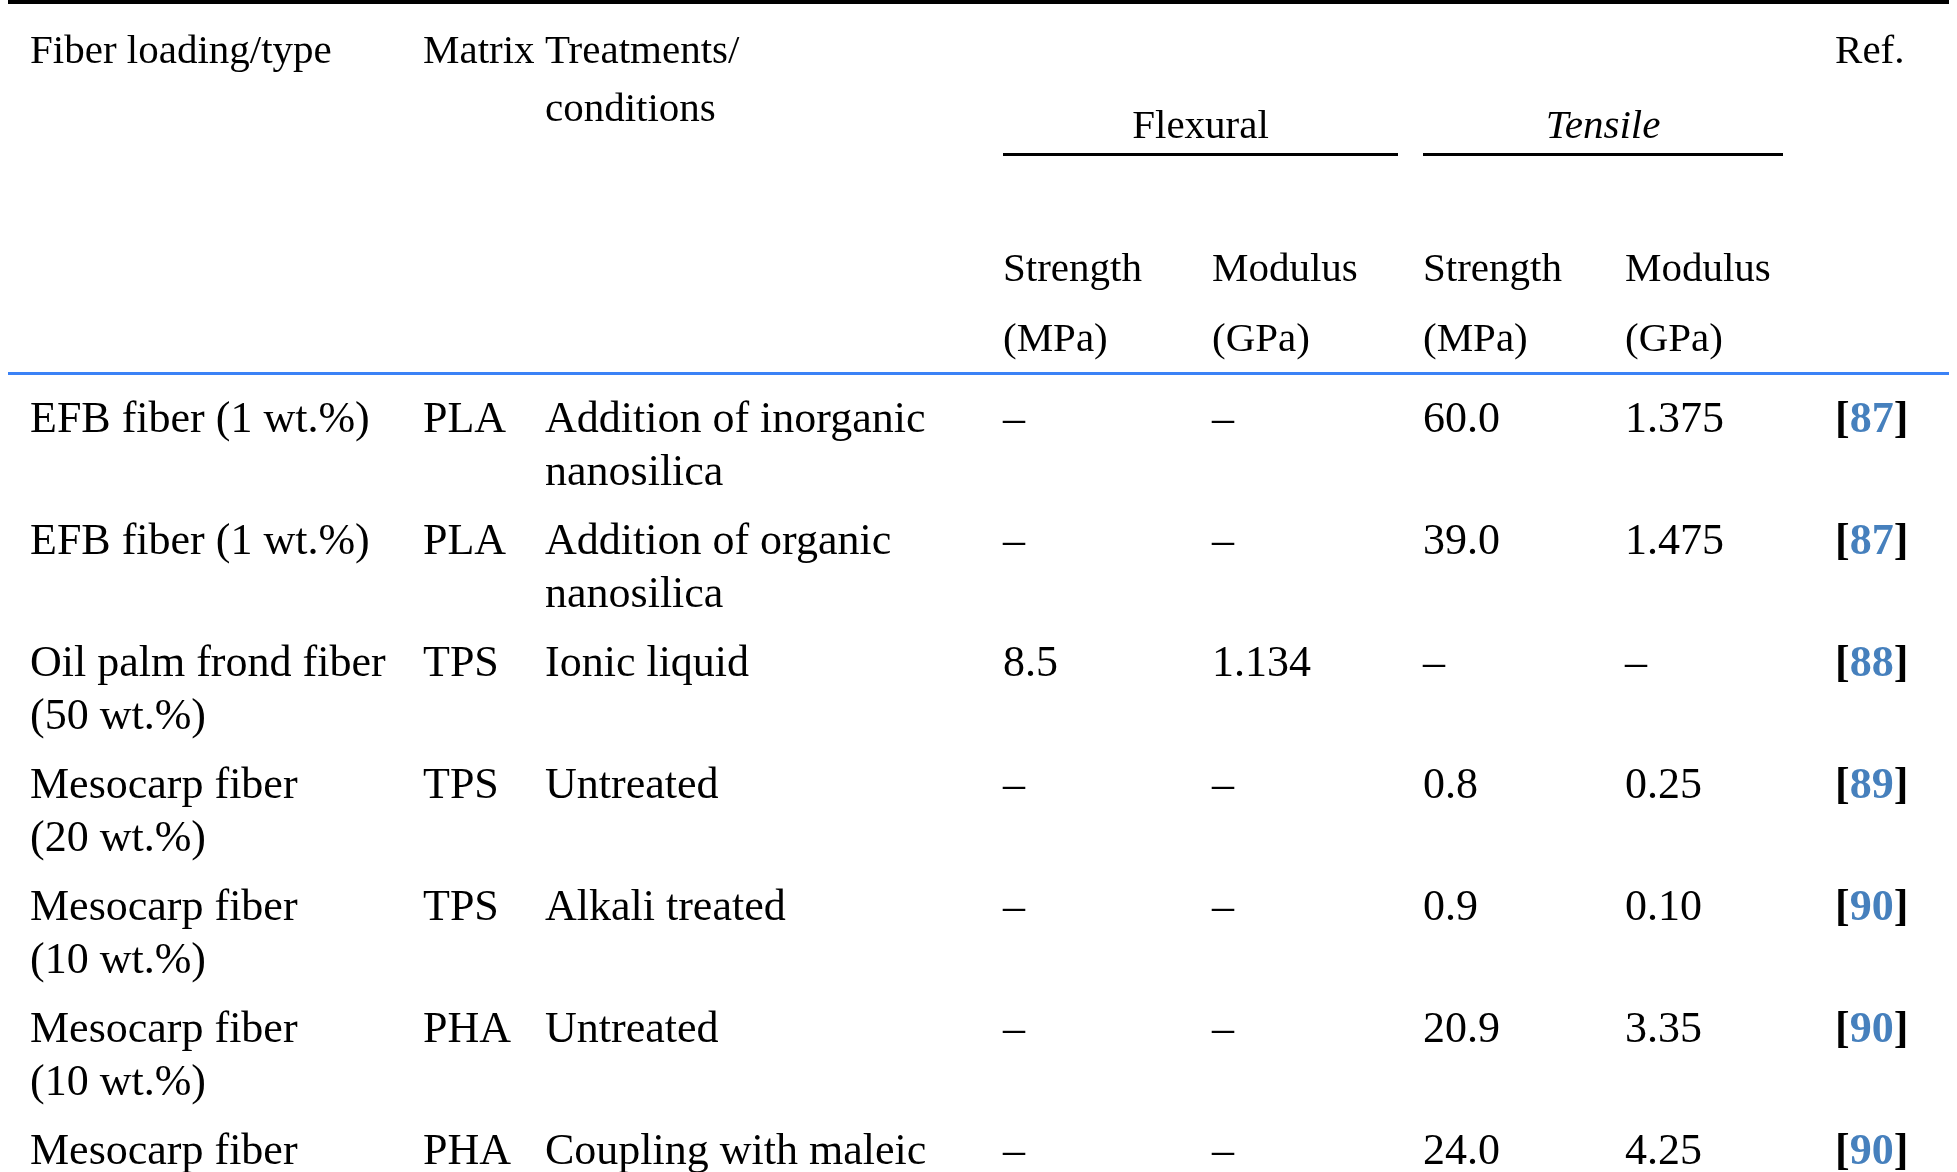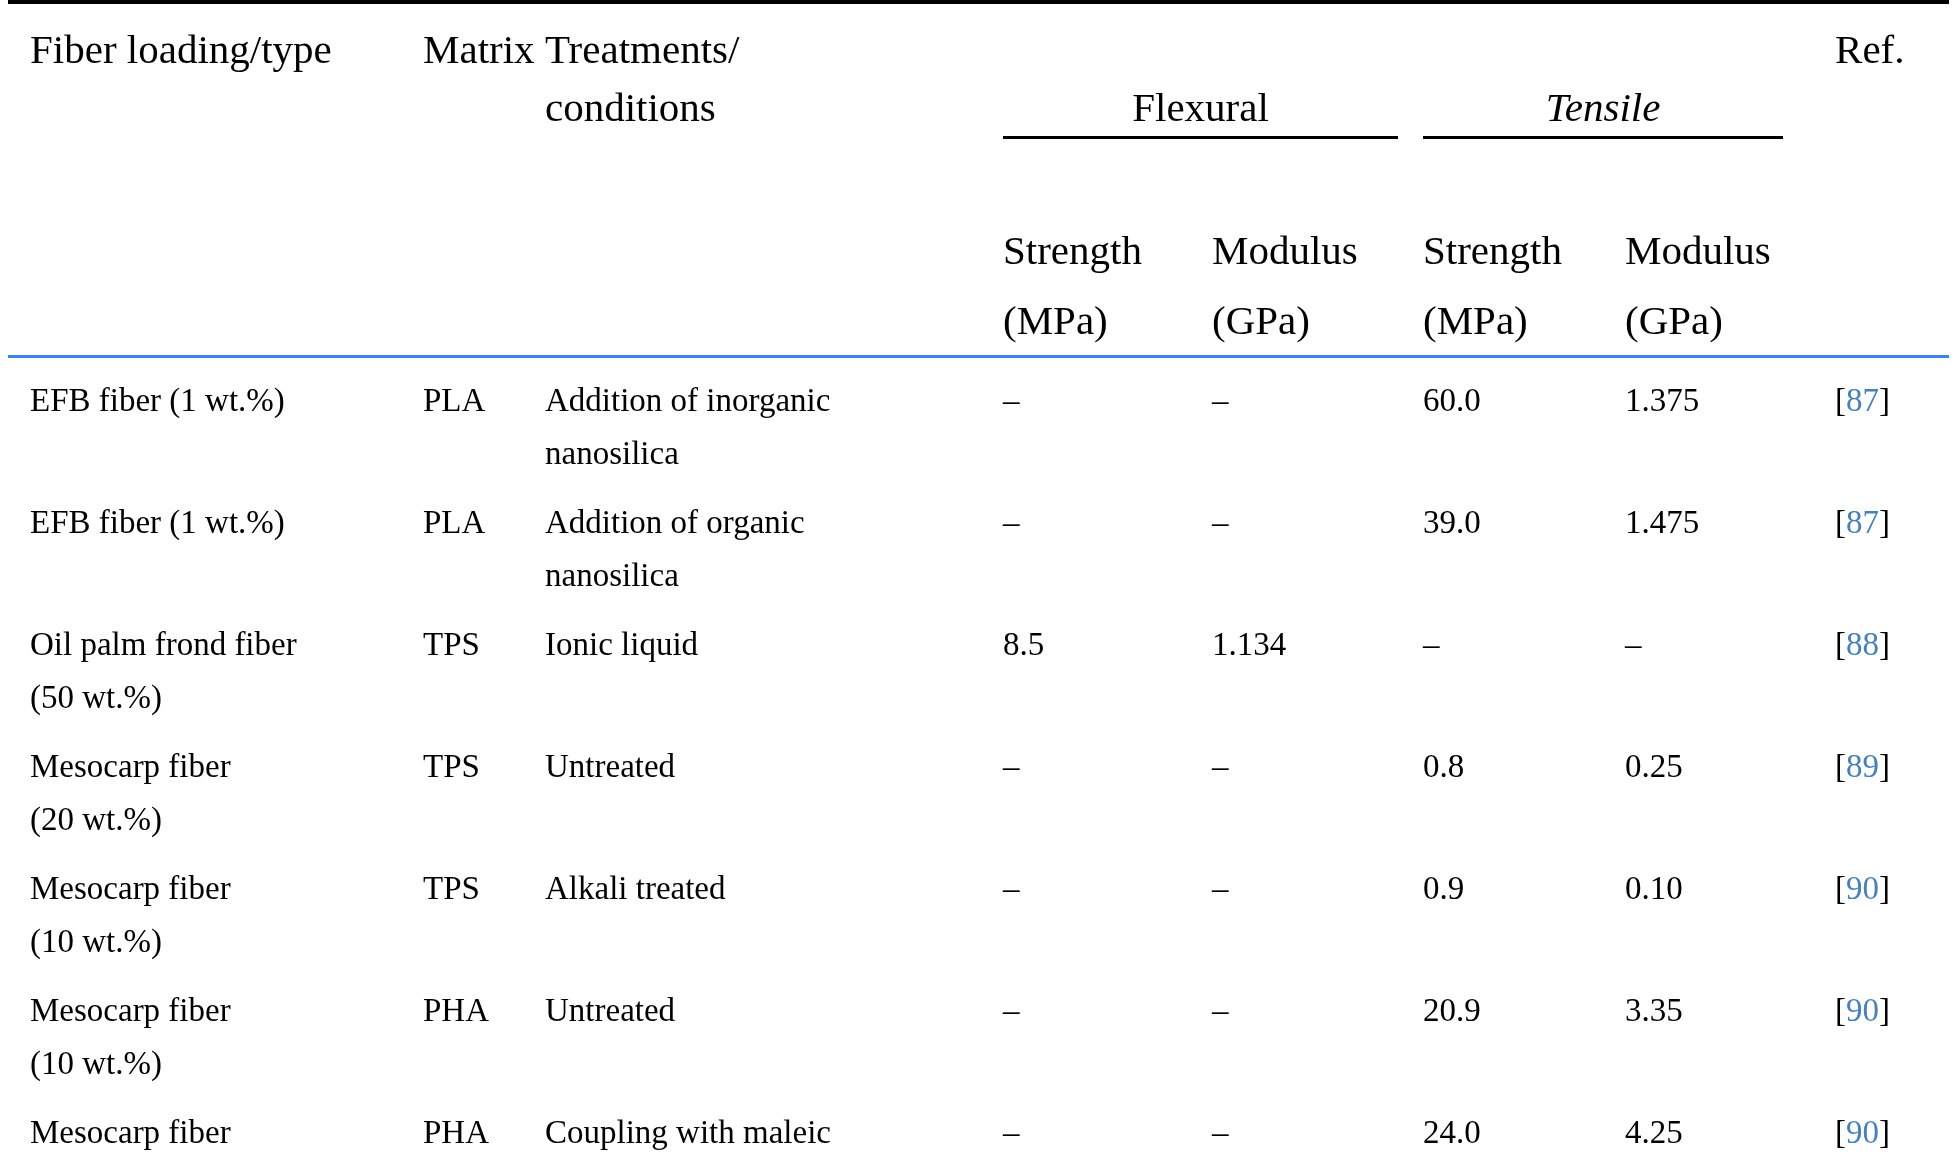--- a/index.html
+++ b/index.html
@@ -56,29 +56,30 @@
     white-space: pre-line;
     overflow: visible;
   }
   th { font-size: 41px; line-height: 58px; }
   th.span2 { padding-top: 16px; }           
   th.group { padding-top: 16px; }
   .group-inner {
     text-align: center;
     line-height: 58px;
     border-bottom: 3px solid #000;
+    margin-top: 17px;
   }
   .group-inner.flex { margin-right: 25px; }
   .group-inner.tens { margin-right: 52px; font-style: italic; }
   th.sub { padding-top: 18px; line-height: 70px; }
 
-  td { font-size: 33px; line-height: 53px; padding-top: 16px; }
+  td { font-size: 44px; line-height: 53px; padding-top: 16px; }
   tbody tr { height: 121px; }
   .first-col { padding-left: 22px; }
-  td.ref-cell { white-space: normal; }
+  td.ref-cell { white-space: normal; font-weight: bold; }
   .ref-num {
     color: var(--ref-link, #4680bd);
     text-decoration: none;
     cursor: pointer;
   }
 </style>
 </head>
 <body>
 
 <div class="page">

